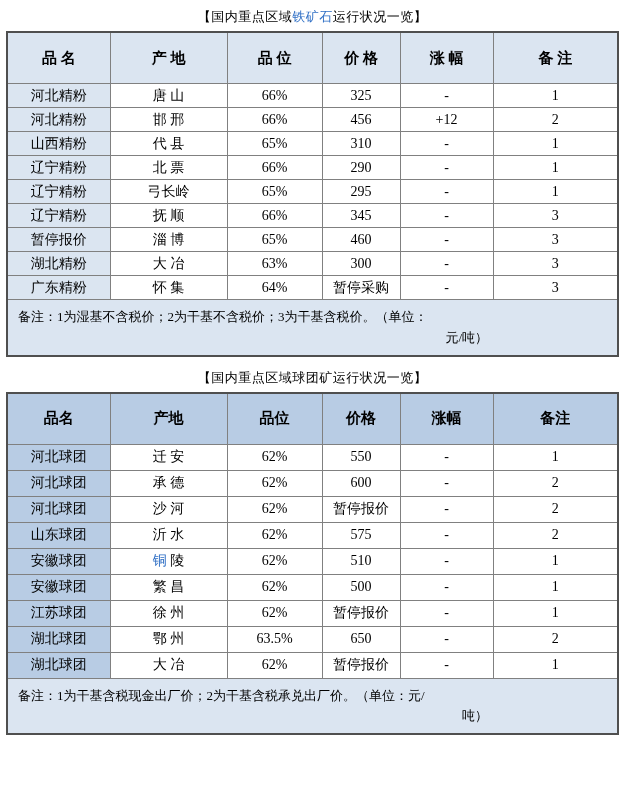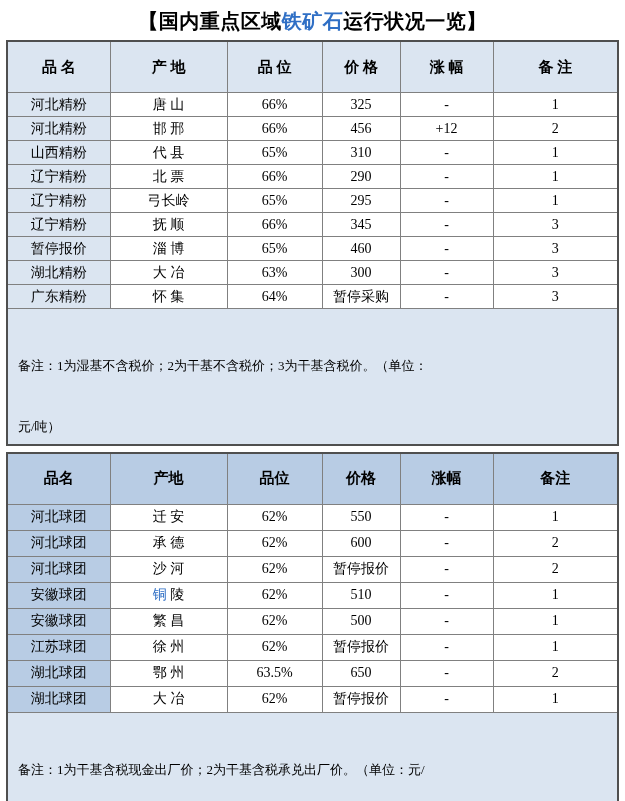--- a/index.html
+++ b/index.html
@@ -15,22 +15,22 @@
     width:625px;min-height:801px;
     font-family:"Liberation Serif","DejaVu Serif",serif;
     color:#000;
     padding-top:2px;
     box-sizing:border-box;
   }
   .tbl-title{
     margin:0;
     padding:6px 0 5px 0;
     text-align:center;
-    font-size:20px;
-    font-weight:700;
+    font-size:13px;
+    font-weight:400;
     letter-spacing:0.5px;
   }
   .accent-text{color:var(--accent);}
   table.t{
     border-collapse:collapse;
     table-layout:fixed;
     width:611px;
     margin:0 auto;
     border:2px solid var(--border-outer);
     padding-left:10px;
@@ -54,22 +54,22 @@
   .t2 tbody td{height:25px;}
   .t1 tbody td.c0{background:var(--t1-head);}
   .t2 tbody td.c0{background:var(--t2-head);}
   td.note-cell{
     background:var(--note-bg);
     text-align:left;
     font-size:13px;
     padding:7px 10px 6px 10px;
     height:auto;
   }
-  .note-line{display:block;line-height:1.6;margin-top:40px;}
-  .note-line2{text-align:left;width:470px;}
+  .note-line{display:block;line-height:1.6;}
+  .note-line2{text-align:right;width:470px;}
   .sect2{margin-top:6px;}
 </style>
 </head>
 <body>
 
 <div class="page">
 
   <section>
     <h2 class="tbl-title"><span>【国内重点区域</span><span class="accent-text">铁矿石</span><span>运行状况一览】</span></h2>
 
@@ -171,20 +171,21 @@
           <td colspan="6" class="note-cell">
             <span class="note-line note-line1">备注：1为湿基不含税价；2为干基不含税价；3为干基含税价。（单位：</span>
             <span class="note-line note-line2">元/吨）</span>
           </td>
         </tr>
       </tfoot>
     </table>
   </section>
 
   <section class="sect2">
+    <h2 class="tbl-title"><span>【国内重点区域球团矿运行状况一览】</span><span class="accent-text"></span><span></span></h2>
 
     <table class="t t2">
       <colgroup>
         <col style="width:103px">
           <col style="width:117px">
           <col style="width:95px">
         <col style="width:78px">
           <col style="width:93px">
           <col style="width:125px">
       </colgroup>
@@ -213,20 +214,28 @@
             <td class="c2">62%</td>
             <td class="c3">600</td>
             <td class="c4">-</td>
             <td class="c5">2</td>
           </tr>
           <tr>
             <td class="c0">河北球团</td>
             <td class="c1">沙 河</td>
             <td class="c2">62%</td>
             <td class="c3">暂停报价</td>
+            <td class="c4">-</td>
+            <td class="c5">2</td>
+          </tr>
+          <tr>
+            <td class="c0">山东球团</td>
+            <td class="c1">沂 水</td>
+            <td class="c2">62%</td>
+            <td class="c3">575</td>
             <td class="c4">-</td>
             <td class="c5">2</td>
           </tr>
           <tr>
             <td class="c0">安徽球团</td>
             <td class="c1"><span class="accent-text">铜</span><span> 陵</span></td>
             <td class="c2">62%</td>
             <td class="c3">510</td>
             <td class="c4">-</td>
             <td class="c5">1</td>

